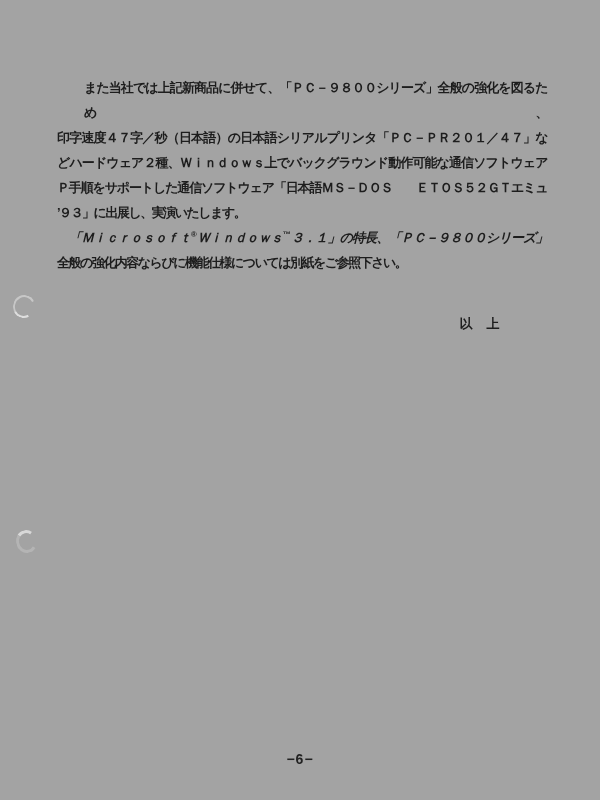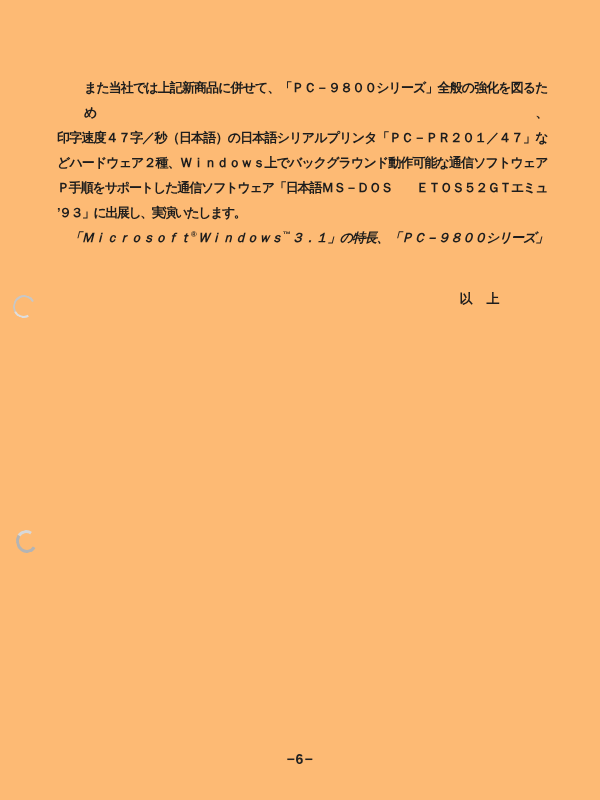--- a/index.html
+++ b/index.html
@@ -3,21 +3,21 @@
 <meta charset="utf-8">
 <style>
   html, body { margin: 0; padding: 0; }
   body { background: #e9e9e9; }
 
   .page {
     position: relative;
     width: 600px;
     height: 800px;
     margin: 0 auto;
-    background: #fdba74;
+    background: #a3a3a3;
     overflow: hidden;
     font-family: "Liberation Sans", "DejaVu Sans", sans-serif;
   }
 
   
   .doc-body {
     position: absolute;
     left: 57px;
     top: 75px;
     width: 490px;
@@ -97,20 +97,21 @@
 
 <div class="page">
 
   <div class="doc-body">
     <div class="ln just indent2">また当社では上記新商品に併せて、「ＰＣ－９８００シリーズ」全般の強化を図るため、</div>
     <div class="ln just">印字速度４７字／秒（日本語）の日本語シリアルプリンタ「ＰＣ－ＰＲ２０１／４７」な</div>
     <div class="ln just">どハードウェア２種、Ｗｉｎｄｏｗｓ上でバックグラウンド動作可能な通信ソフトウェア</div>
     <div class="ln just">Ｐ手順をサポートした通信ソフトウェア「日本語ＭＳ－ＤＯＳ　　ＥＴＯＳ５２ＧＴエミュ</div>
     <div class="ln">’９３」に出展し、実演いたします。</div>
     <div class="ln just indent1"><span>「Ｍｉｃｒｏｓｏｆｔ</span><span class="mark-sup">®</span><span>Ｗｉｎｄｏｗｓ</span><span class="mark-sup">™</span><span>３．１」の特長、「ＰＣ－９８００シリーズ」</span></div>
+    <div class="ln">全般の強化内容ならびに機能仕様については別紙をご参照下さい。</div>
     <div class="closing-line">以　上</div>
   </div>
 
   <div class="page-number">−6−</div>
 
   <div class="ring ring-1"></div>
   <div class="ring ring-2"></div>
 
 </div>
 

